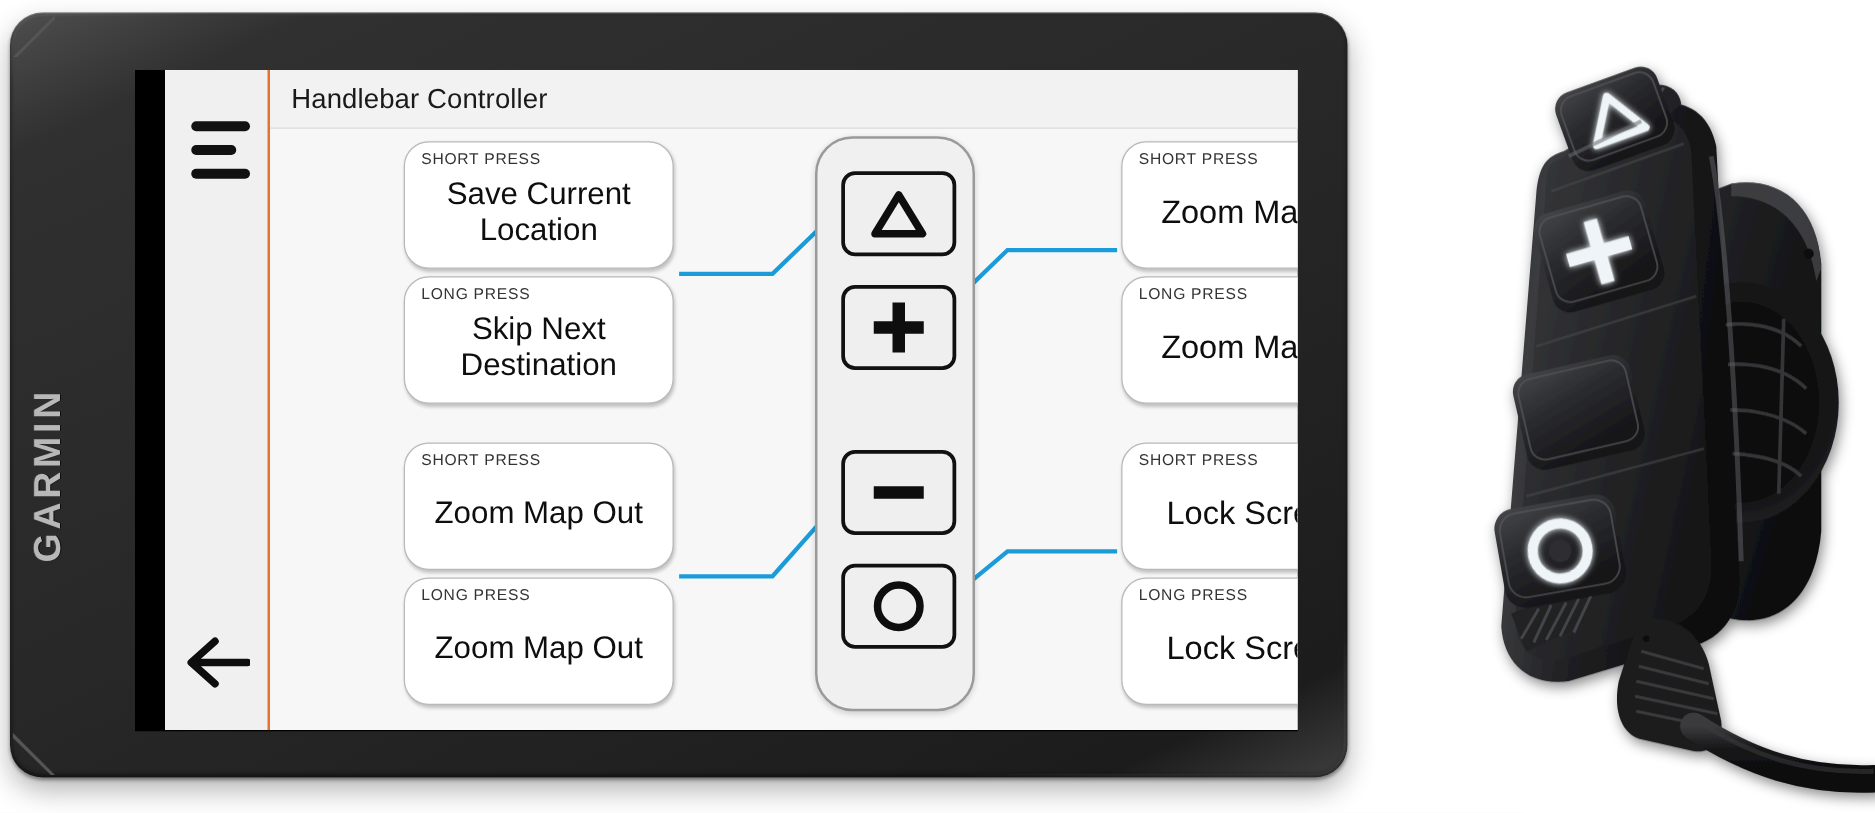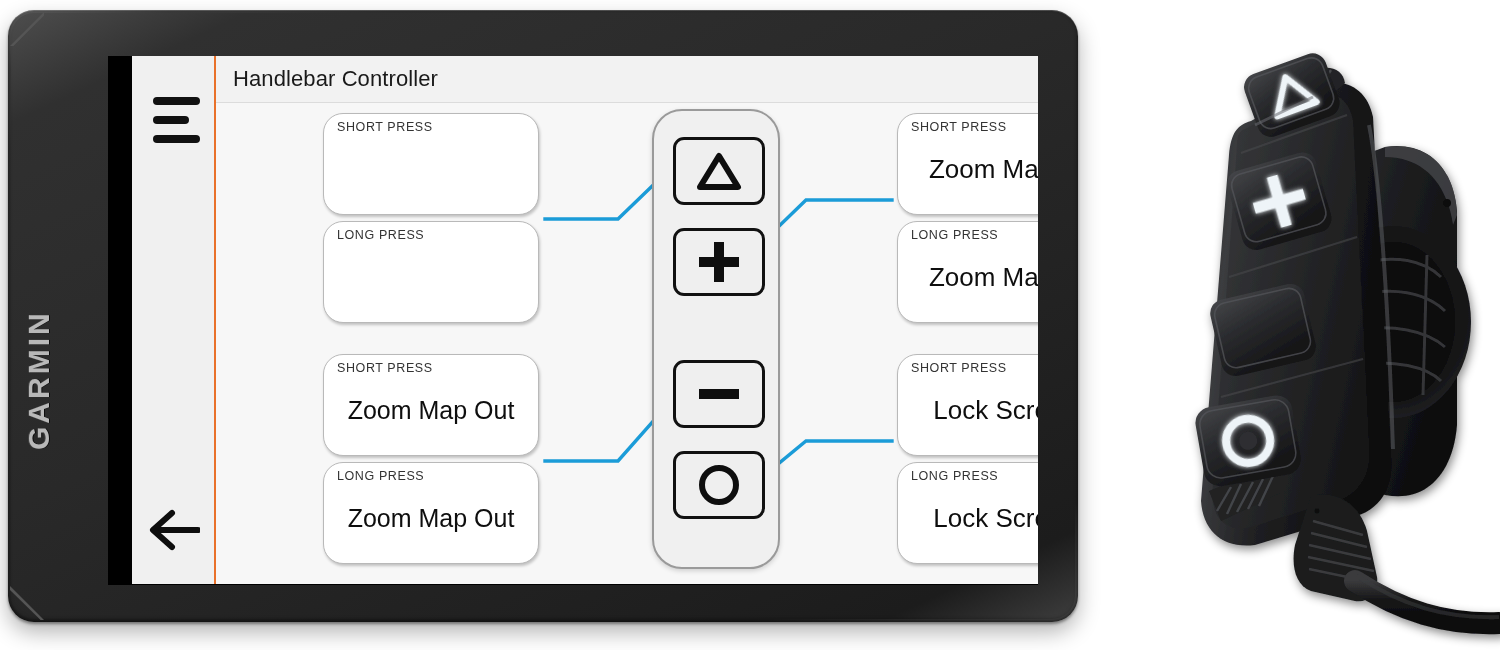--- a/index.html
+++ b/index.html
@@ -195,23 +195,25 @@
               <g fill="#1b9cd8">
                 <circle cx="457" cy="63" r="11"></circle>
                 <circle cx="527" cy="157" r="11"></circle>
                 <circle cx="457" cy="296" r="11"></circle>
                 <circle cx="527" cy="389" r="11"></circle>
               </g>
             </svg>
 
             <div class="card L1 two-line">
               <div class="press-label">SHORT PRESS</div>
+              <div class="action">Save Current Location</div>
             </div>
             <div class="card L2 two-line">
               <div class="press-label">LONG PRESS</div>
+              <div class="action">Skip Next Destination</div>
             </div>
             <div class="card L3 two-line">
               <div class="press-label">SHORT PRESS</div>
               <div class="action">Zoom Map Out</div>
             </div>
             <div class="card L4 two-line">
               <div class="press-label">LONG PRESS</div>
               <div class="action">Zoom Map Out</div>
             </div>
 

